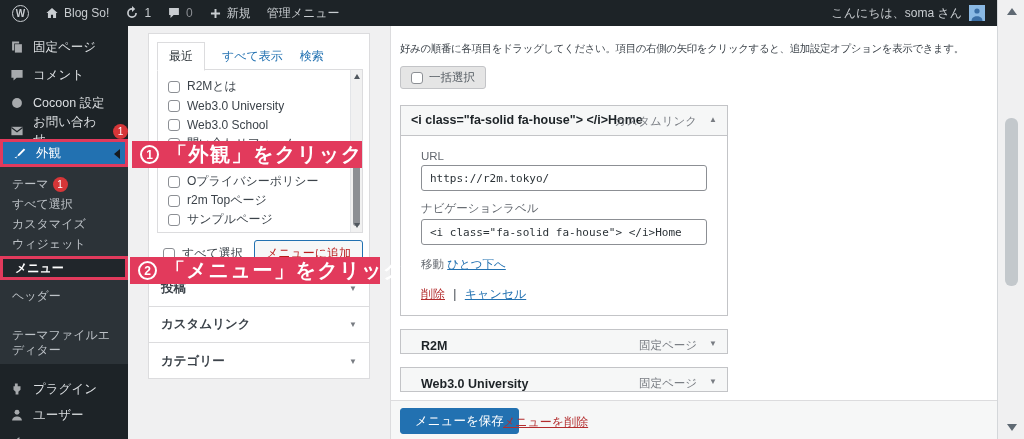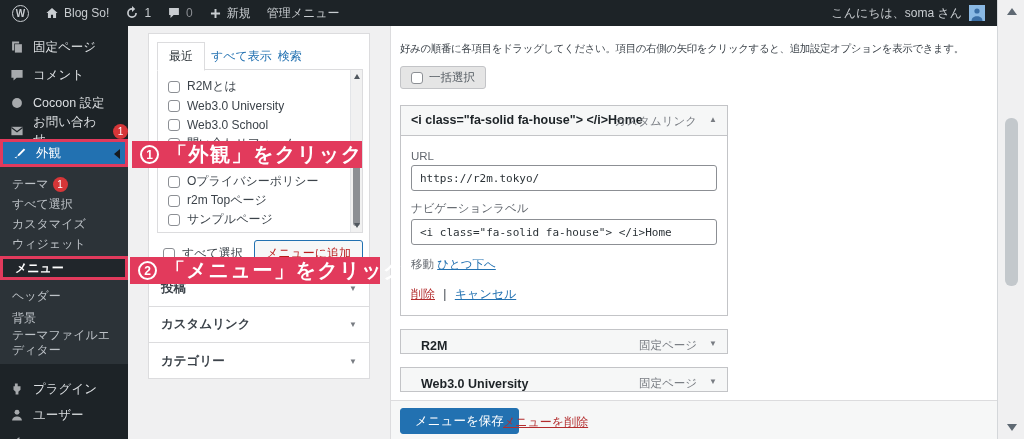--- a/index.html
+++ b/index.html
@@ -41,21 +41,21 @@
   .sb-sub-item.current { height:24px; color:#fff; font-weight:bold; background:#21262b; border:3px solid #e23a5c; }
   .sb-sub-item.wrap { height:34px; line-height:15px; padding-right:6px; align-items:flex-start; }
 
   
   .midcol { position:absolute; left:128px; top:26px; width:305px; height:413px; background:#f0f0f1; }
   .metabox { position:absolute; left:20px; width:222px; background:#fff; border:1px solid #dcdcde; }
   .mb1 { top:7px; height:234px; }
   .tabs { position:absolute; left:8px; top:9px; height:26px; display:flex; align-items:center; font-size:12px; }
   .tab-active { border:1px solid #dcdcde; border-bottom:1px solid #fff; background:#fff; padding:5px 11px;
     color:#2c3338; position:relative; z-index:2; }
-  .tab-link { color:#2271b1; margin-left:6px; cursor:pointer; }
+  .tab-link { color:#2271b1; margin-left:17px; cursor:pointer; }
   .listpanel { position:absolute; left:8px; top:35px; width:206px; height:164px; border:1px solid #dcdcde; overflow:hidden; }
   .chk-row { display:flex; align-items:center; gap:7px; height:19px; padding-left:10px; font-size:12px; color:#3c434a; }
   .cb { width:12px; height:12px; border:1px solid #8c8f94; border-radius:3px; background:#fff; flex:0 0 auto; cursor:pointer; }
   .list-rows { position:absolute; left:0; top:7px; width:190px; }
   .row-spacer { height:19px; }
   .vscroll { position:absolute; right:0; top:0; width:12px; height:100%; background:#f1f1f1; border-left:1px solid #e3e5e8; }
   .vs-up, .vs-down { position:absolute; left:3px; width:0; height:0; border-left:3px solid transparent; border-right:3px solid transparent; }
   .vs-up { top:4px; border-bottom:5px solid #50575e; }
   .vs-down { bottom:4px; border-top:5px solid #50575e; }
   .vs-thumb { position:absolute; left:2px; width:7px; top:90px; height:66px; background:#8c8f94; border-radius:3px; }
@@ -74,21 +74,21 @@
   .editor { position:absolute; left:390px; top:26px; width:607px; height:413px; background:#fff; border-left:1px solid #dcdcde; }
   .instruction { position:absolute; left:9px; top:16px; width:590px; font-size:10.5px; letter-spacing:-0.4px;
     color:#3c434a; white-space:nowrap; }
   .bulk { position:absolute; left:9px; top:40px; height:23px; display:inline-flex; align-items:center; gap:6px;
     padding:0 10px; background:#e5e5e5; border:1px solid #c3c4c7; border-radius:3px; font-size:11.5px; color:#50575e; }
   .card { position:absolute; left:9px; width:328px; }
   .card-head { position:relative; background:#f6f7f7; border:1px solid #c3c4c7; padding:7px 10px; cursor:move; }
   .card-title { width:235px; font-size:12.5px; font-weight:bold; color:#1d2327; line-height:15px; word-break:break-all; }
   .card-meta { position:absolute; right:30px; top:8px; font-size:11.5px; color:#787c82; }
   .card-toggle { position:absolute; right:10px; top:9px; font-size:8px; color:#787c82; cursor:pointer; }
-  .card-body { background:#fff; border:1px solid #c3c4c7; border-top:none; padding:10px 10px 12px; }
+  .card-body { background:#fff; border:1px solid #c3c4c7; border-top:none; padding:10px 20px 12px; }
   .field-label { font-size:11.5px; color:#646970; margin:4px 0 3px; }
   .field-input { width:100%; height:26px; border:1px solid #8c8f94; border-radius:3px; padding:0 8px;
     font-family:"DejaVu Sans Mono",monospace; font-size:11px; color:#2c3338; background:#fff; }
   .move-row { margin-top:12px; font-size:11.5px; color:#646970; }
   .links-row { margin-top:14px; font-size:12px; }
   a.blue { color:#2271b1; text-decoration:underline; cursor:pointer; }
   a.red { color:#b32d2e; text-decoration:underline; cursor:pointer; }
   .sep { color:#3c434a; margin:0 5px; }
   .card.small .card-head { padding:9px 20px; height:25px; }
   .card.small .card-title { font-weight:bold; font-size:12.5px; width:240px; white-space:nowrap; }
@@ -201,23 +201,20 @@
         </div>
       <div class="sb-sub-item" style="top:67px">
           <span>ウィジェット</span>
         </div>
       <div class="sb-sub-item current" style="top:89px">
           <span>メニュー</span>
         </div>
       <div class="sb-sub-item" style="top:119px">
           <span>ヘッダー</span>
         </div>
-      <div class="sb-sub-item" style="top:141px">
-          <span>背景</span>
-        </div>
       <div class="sb-sub-item wrap" style="top:161px">
           <span>テーマファイルエディター</span>
         </div>
     </div>
 
     <div class="sb-item" style="top:350px">
       <svg width="14" height="14" viewBox="0 0 20 20" fill="currentColor">
           <path d="M13 2v4h-2V2H7v4H5v5l3 3v4h4v-4l3-3V6h-2V2z"></path>
         </svg>
       <span>プラグイン</span>

